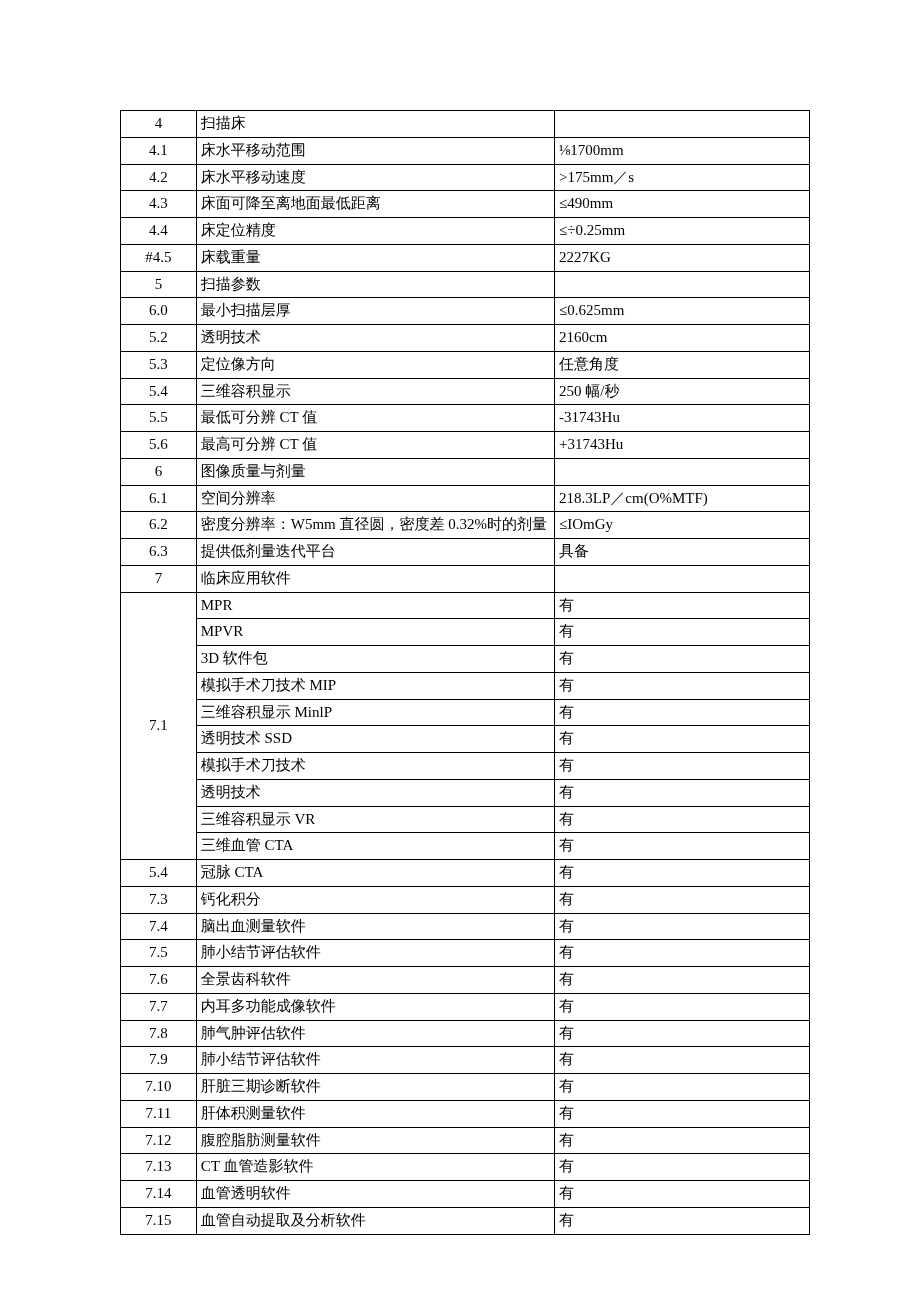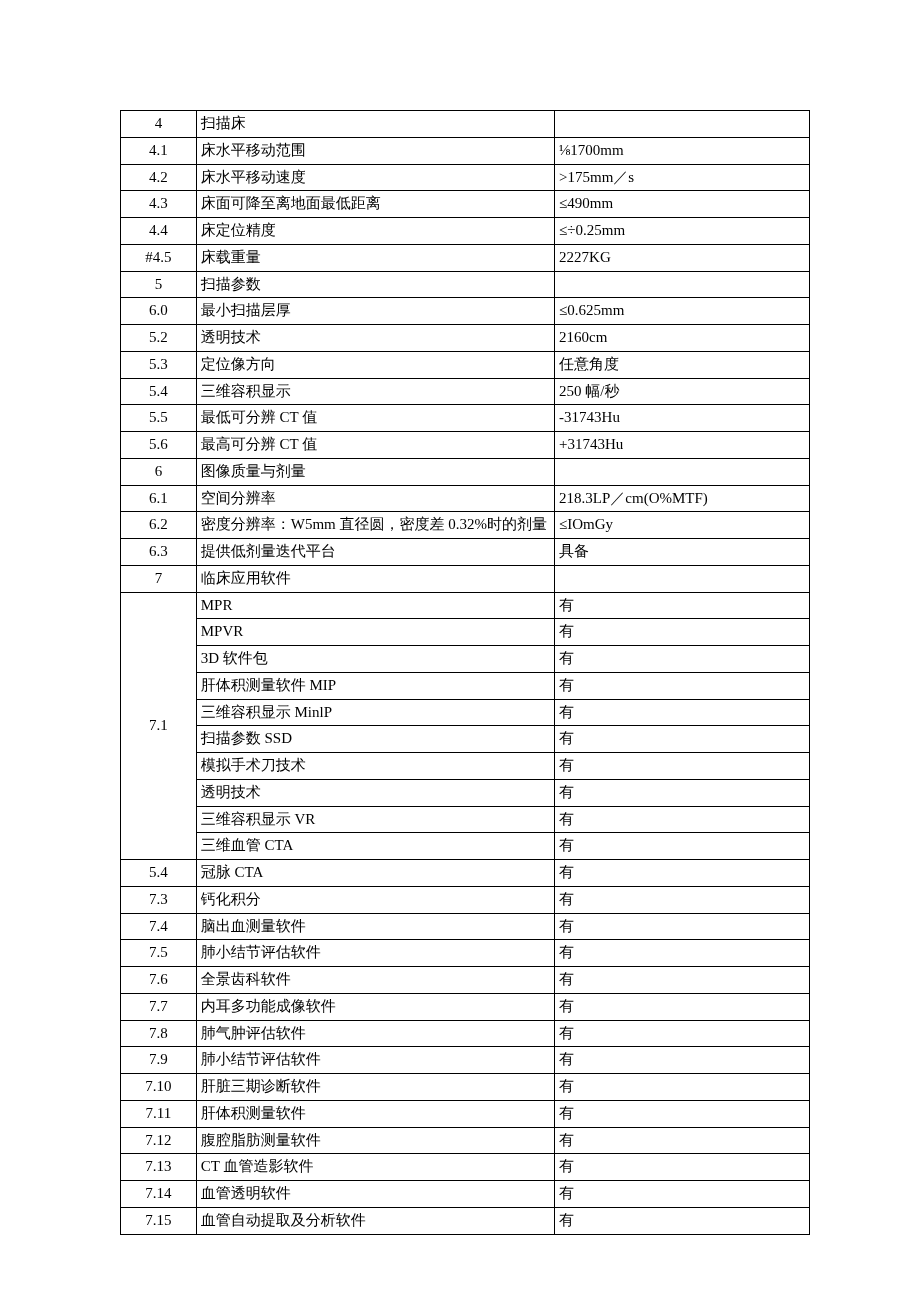--- a/index.html
+++ b/index.html
@@ -141,29 +141,29 @@
         </tr>
         <tr>
           <td>MPVR</td>
           <td>有</td>
         </tr>
         <tr>
           <td>3D 软件包</td>
           <td>有</td>
         </tr>
         <tr>
-          <td>肝体积测量软件 MIP</td>
+          <td>模拟手术刀技术 MIP</td>
           <td>有</td>
         </tr>
         <tr>
           <td>三维容积显示 MinlP</td>
           <td>有</td>
         </tr>
         <tr>
-          <td>扫描参数 SSD</td>
+          <td>透明技术 SSD</td>
           <td>有</td>
         </tr>
         <tr>
           <td>模拟手术刀技术</td>
           <td>有</td>
         </tr>
         <tr>
           <td>透明技术</td>
           <td>有</td>
         </tr>

